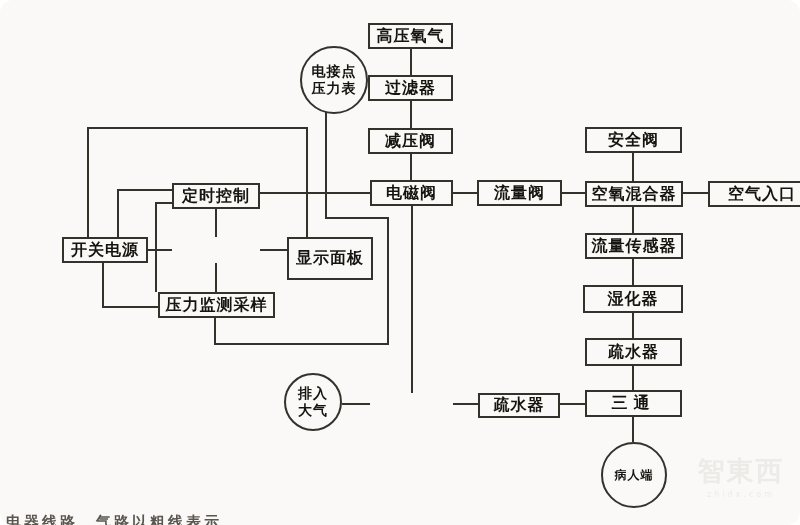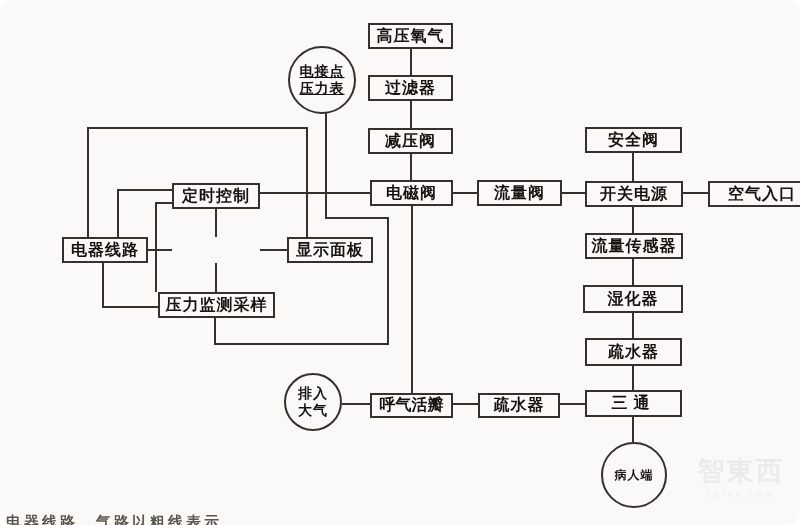--- a/index.html
+++ b/index.html
@@ -123,34 +123,33 @@
   <div class="hline" style="left:342px; top:403px; width:28px;"></div>
   <div class="hline" style="left:453px; top:403px; width:25px;"></div>
   <div class="hline" style="left:560px; top:403px; width:25px;"></div>
 
   <div class="box" style="left:368px; top:23px;  width:85px; height:26px;">高压氧气</div>
   <div class="box" style="left:368px; top:75px;  width:85px; height:26px;">过滤器</div>
   <div class="box" style="left:368px; top:128px; width:85px; height:26px;">减压阀</div>
   <div class="box" style="left:370px; top:180px; width:83px; height:26px;">电磁阀</div>
   <div class="box" style="left:477px; top:180px; width:85px; height:26px;">流量阀</div>
   <div class="box" style="left:585px; top:127px; width:97px; height:26px;">安全阀</div>
-  <div class="box" style="left:585px; top:181px; width:98px; height:26px;">开关电源</div>
+  <div class="box" style="left:585px; top:181px; width:98px; height:26px;">空氧混合器</div>
   <div class="box" style="left:708px; top:181px; width:108px; height:26px;">空气入口</div>
   <div class="box" style="left:585px; top:233px; width:98px; height:26px;">流量传感器</div>
   <div class="box" style="left:583px; top:285px; width:100px; height:28px;">湿化器</div>
   <div class="box" style="left:585px; top:338px; width:97px; height:28px;">疏水器</div>
   <div class="box" style="left:585px; top:390px; width:97px; height:27px; letter-spacing:6px;">三通</div>
   <div class="box" style="left:172px; top:183px; width:88px; height:26px;">定时控制</div>
-  <div class="box" style="left:62px; top:237px; width:86px; height:26px;">电器线路</div>
-  <div class="box" style="left:287px; top:237px; width:86px; height:26px;">显示面板</div>
+  <div class="box" style="left:62px; top:237px; width:86px; height:26px;">开关电源</div>
+  <div class="box" style="left:287px; top:237px; width:86px; height:43px;">显示面板</div>
   <div class="box" style="left:158px; top:292px; width:117px; height:26px;">压力监测采样</div>
-  <div class="box" style="left:370px; top:393px; width:83px; height:25px; letter-spacing:0;">呼气活瓣</div>
   <div class="box" style="left:478px; top:393px; width:82px; height:25px;">疏水器</div>
 
-  <div class="circle" style="left:288px; top:46px; width:68px; height:68px;text-decoration:underline;">
+  <div class="circle" style="left:300px; top:46px; width:68px; height:68px;">
     <span>电接点</span>
     <span>压力表</span>
   </div>
   <div class="circle" style="left:284px; top:373px; width:58px; height:58px;">
     <span>排入</span>
     <span>大气</span>
   </div>
   <div class="circle" style="left:601px; top:442px; width:66px; height:66px; font-size:12px;">
     <span>病人端</span>
   </div>

